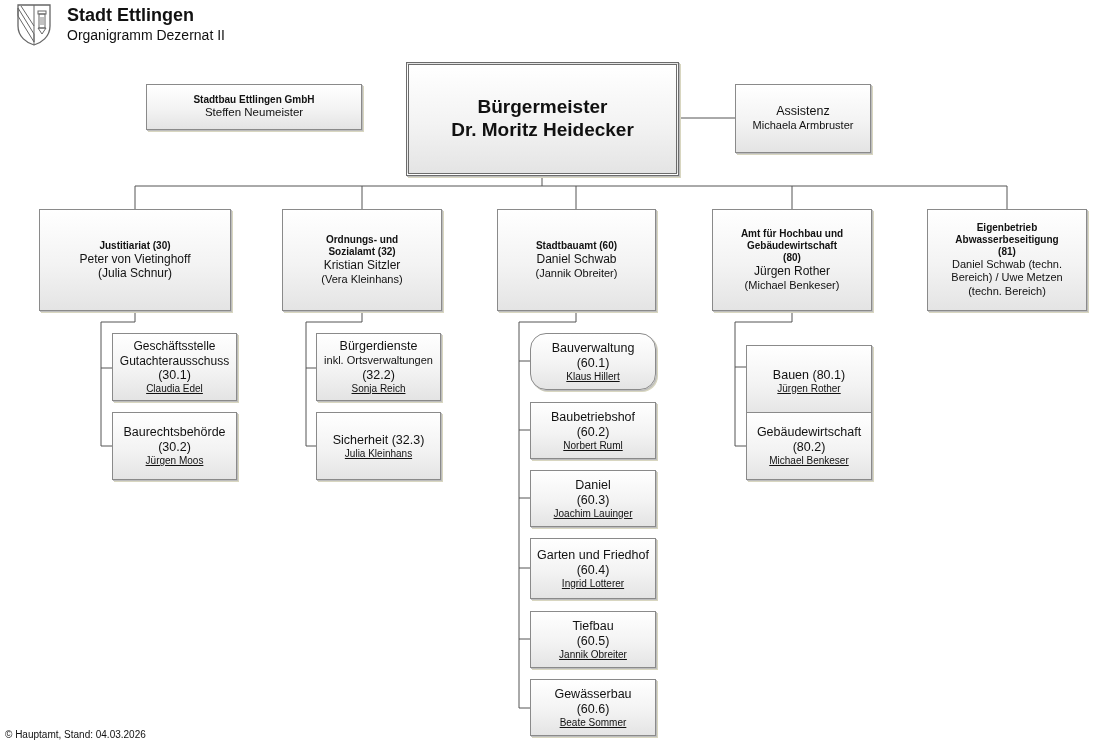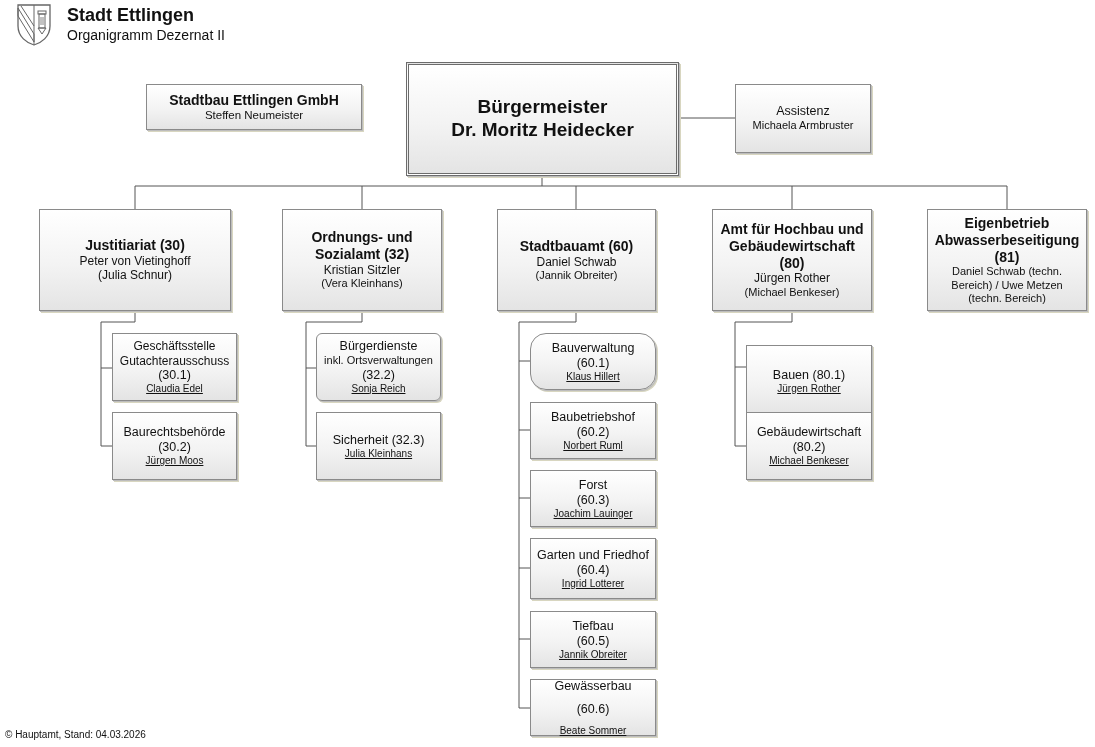--- a/index.html
+++ b/index.html
@@ -6,21 +6,21 @@
   body { width: 1095px; height: 747px; position: relative; overflow: hidden;
          font-family: "Liberation Sans", sans-serif; color: #111; }
   .abs { position: absolute; }
   #lines { position: absolute; left: 0; top: 0; width: 1095px; height: 747px; }
   .box { position: absolute; box-sizing: border-box; border: 1px solid #8a8a8a;
          background: linear-gradient(#ffffff 0%, #f3f3f3 55%, #e4e4e4 100%);
          box-shadow: 1px 1px 0 #bdbdbd, 2px 2px 0 #d8d6c0;
          display: flex; flex-direction: column; align-items: center; justify-content: center;
          text-align: center; line-height: 1.2; }
   .box .t { font-size: 13px; }
-  .box .tb { font-size: 14px; font-weight: bold; }
+  .box .tb { font-size: 10px; font-weight: bold; }
   .box .p { font-size: 12px; }
   .box .ps { font-size: 10px; text-decoration: underline; }
   .sub .t { font-size: 12.5px; }
   .sub .ps { font-size: 10px; }
   .chef { border: 3px double #6c6c6c; }
   .chef .tb { font-size: 19px; }
   .header-title { left: 67px; top: 5px; font-size: 18px; font-weight: bold; }
   .header-sub { left: 67px; top: 27px; font-size: 14px; }
   .footer { left: 5px; top: 729px; font-size: 10px; }
   .logo { left: 17px; top: 4px; }
@@ -132,21 +132,21 @@
   <div class="t" style="font-size:12px">Gutachterausschuss</div>
   <div class="t">(30.1)</div>
   <div class="ps">Claudia Edel</div>
 </div>
 <div class="box sub" style="left:112px;top:412px;width:125px;height:68px;">
   <div class="t">Baurechtsbehörde</div>
   <div class="t">(30.2)</div>
   <div class="ps">Jürgen Moos</div>
 </div>
 
-<div class="box sub" style="left:316px;top:333px;width:125px;height:68px;border-radius:6px;">
+<div class="box sub" style="left:316px;top:333px;width:125px;height:68px;">
   <div class="t">Bürgerdienste</div>
   <div class="t" style="font-size:11px">inkl. Ortsverwaltungen</div>
   <div class="t">(32.2)</div>
   <div class="ps">Sonja Reich</div>
 </div>
 <div class="box sub" style="left:316px;top:412px;width:125px;height:68px;">
   <div class="t">Sicherheit (32.3)</div>
   <div class="ps">Julia Kleinhans</div>
 </div>
 
@@ -154,35 +154,35 @@
   <div class="t">Bauverwaltung</div>
   <div class="t">(60.1)</div>
   <div class="ps">Klaus Hillert</div>
 </div>
 <div class="box sub" style="left:530px;top:402px;width:126px;height:57px;">
   <div class="t">Baubetriebshof</div>
   <div class="t">(60.2)</div>
   <div class="ps">Norbert Ruml</div>
 </div>
 <div class="box sub" style="left:530px;top:470px;width:126px;height:57px;">
-  <div class="t">Forst</div>
+  <div class="t">Daniel</div>
   <div class="t">(60.3)</div>
   <div class="ps">Joachim Lauinger</div>
 </div>
 <div class="box sub" style="left:530px;top:538px;width:126px;height:61px;">
   <div class="t">Garten und Friedhof</div>
   <div class="t">(60.4)</div>
   <div class="ps">Ingrid Lotterer</div>
 </div>
 <div class="box sub" style="left:530px;top:611px;width:126px;height:57px;">
   <div class="t">Tiefbau</div>
   <div class="t">(60.5)</div>
   <div class="ps">Jannik Obreiter</div>
 </div>
-<div class="box sub" style="left:530px;top:679px;width:126px;height:57px;gap:8px;">
+<div class="box sub" style="left:530px;top:679px;width:126px;height:57px;">
   <div class="t">Gewässerbau</div>
   <div class="t">(60.6)</div>
   <div class="ps">Beate Sommer</div>
 </div>
 
 <div class="box sub" style="left:746px;top:345px;width:126px;height:72px;">
   <div class="t">Bauen (80.1)</div>
   <div class="ps">Jürgen Rother</div>
 </div>
 <div class="box sub" style="left:746px;top:412px;width:126px;height:68px;">

